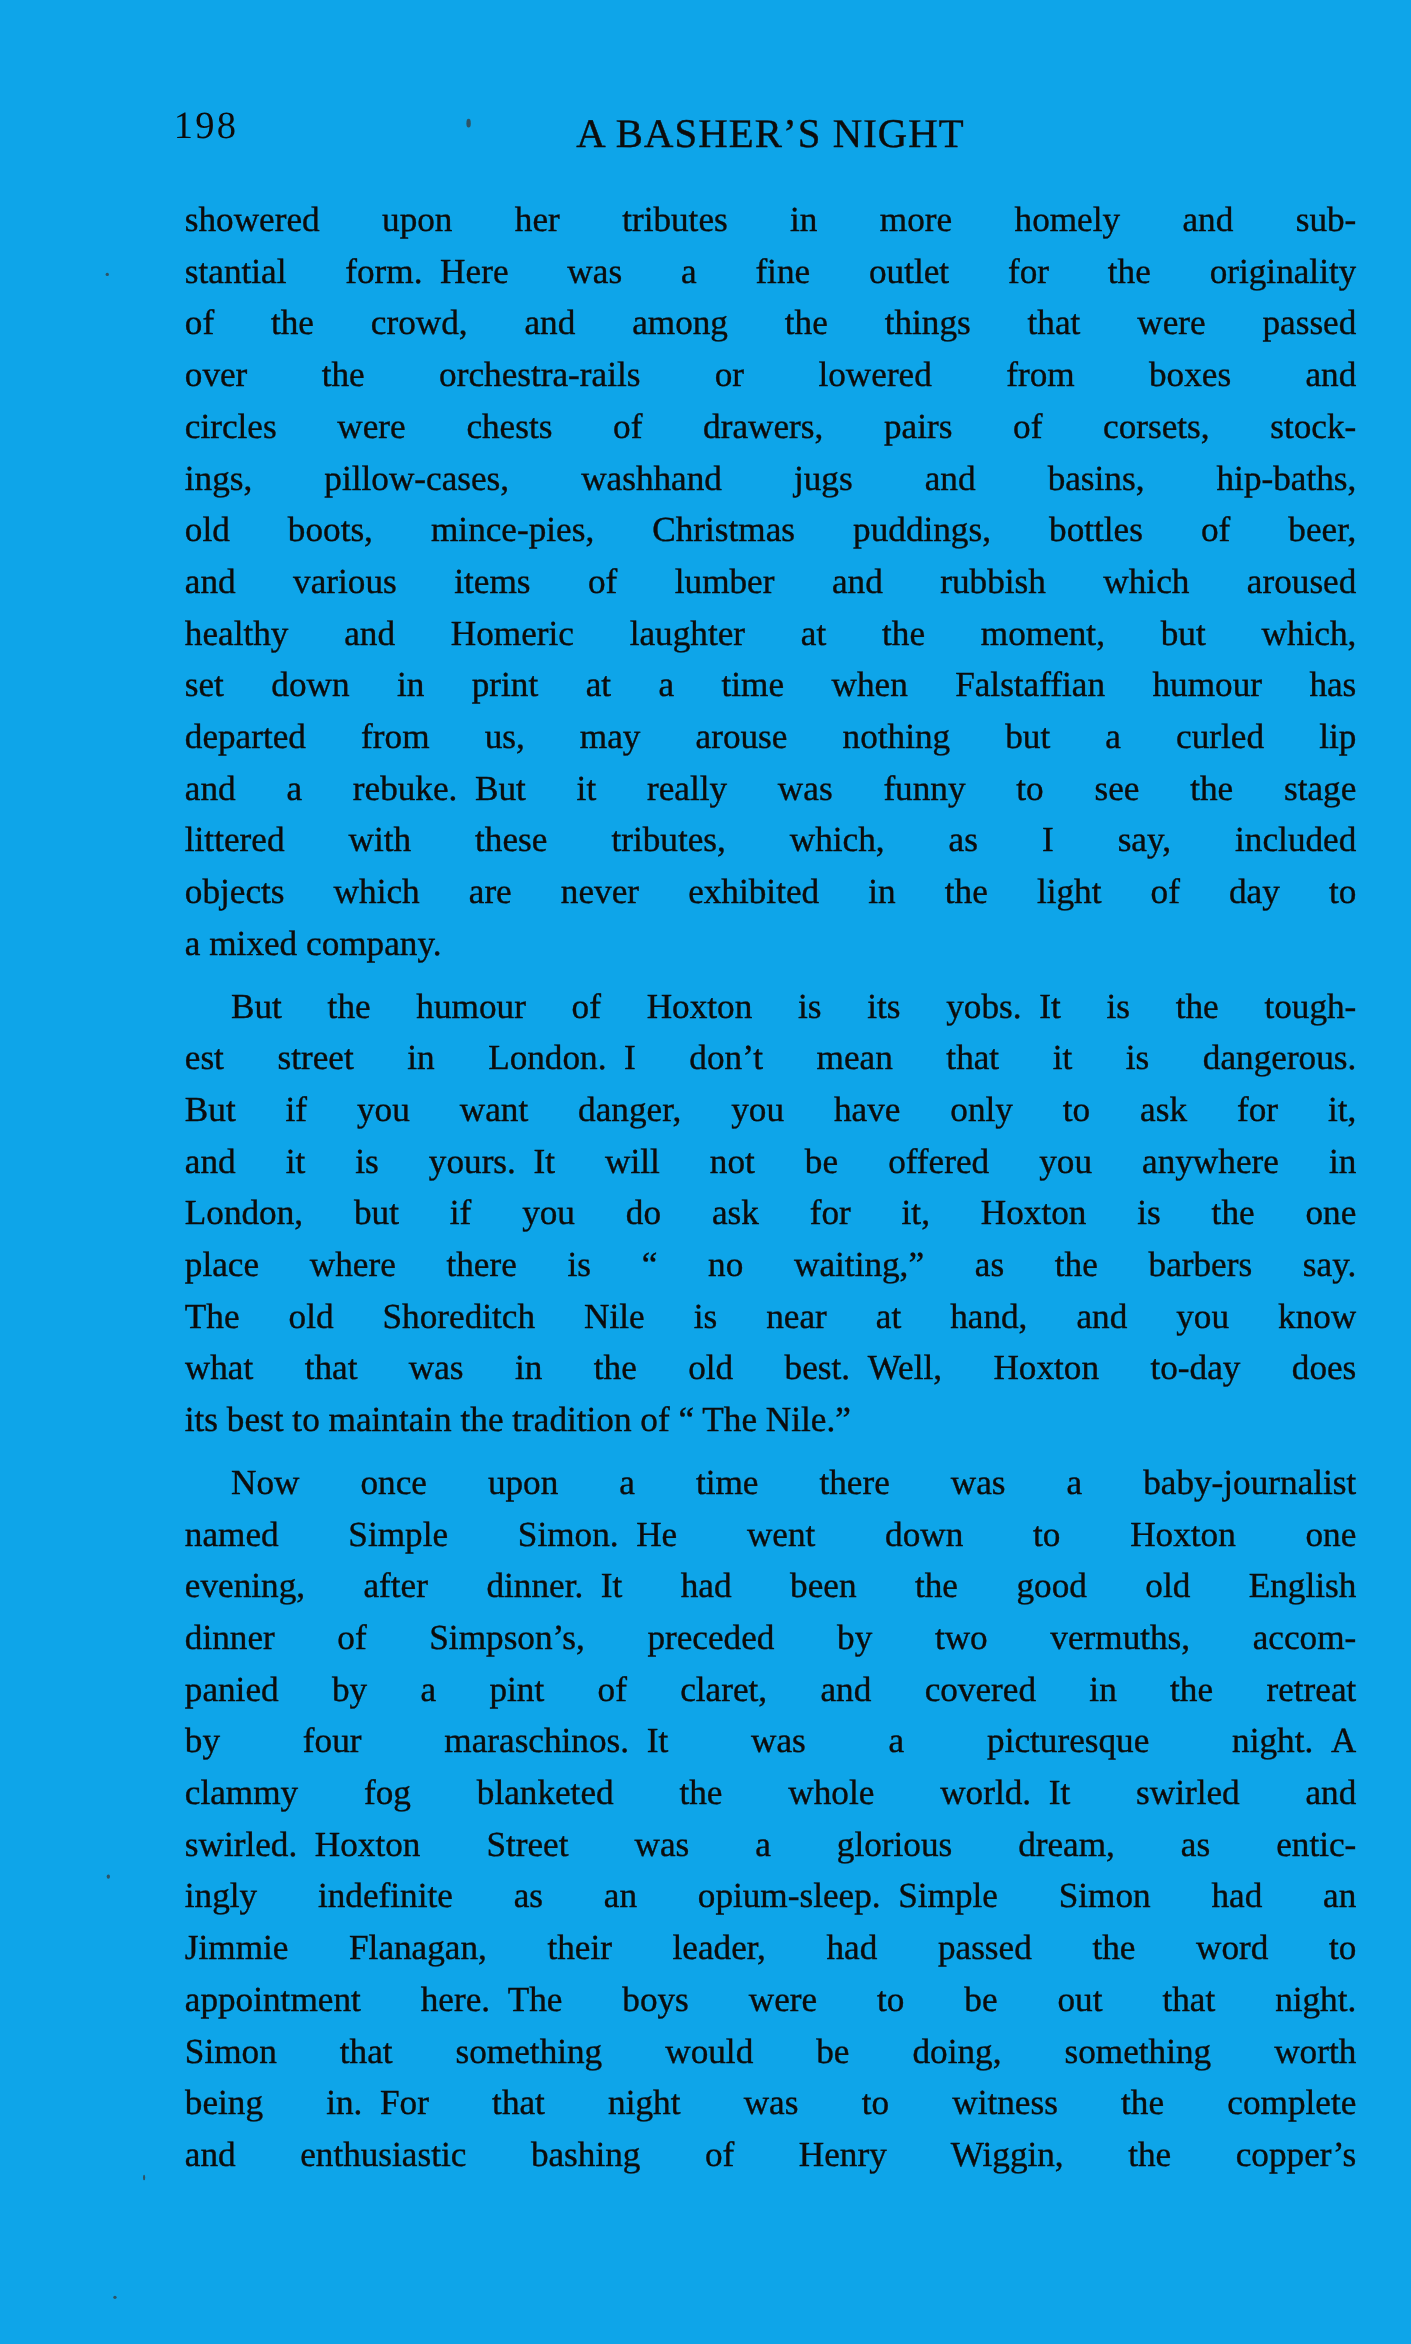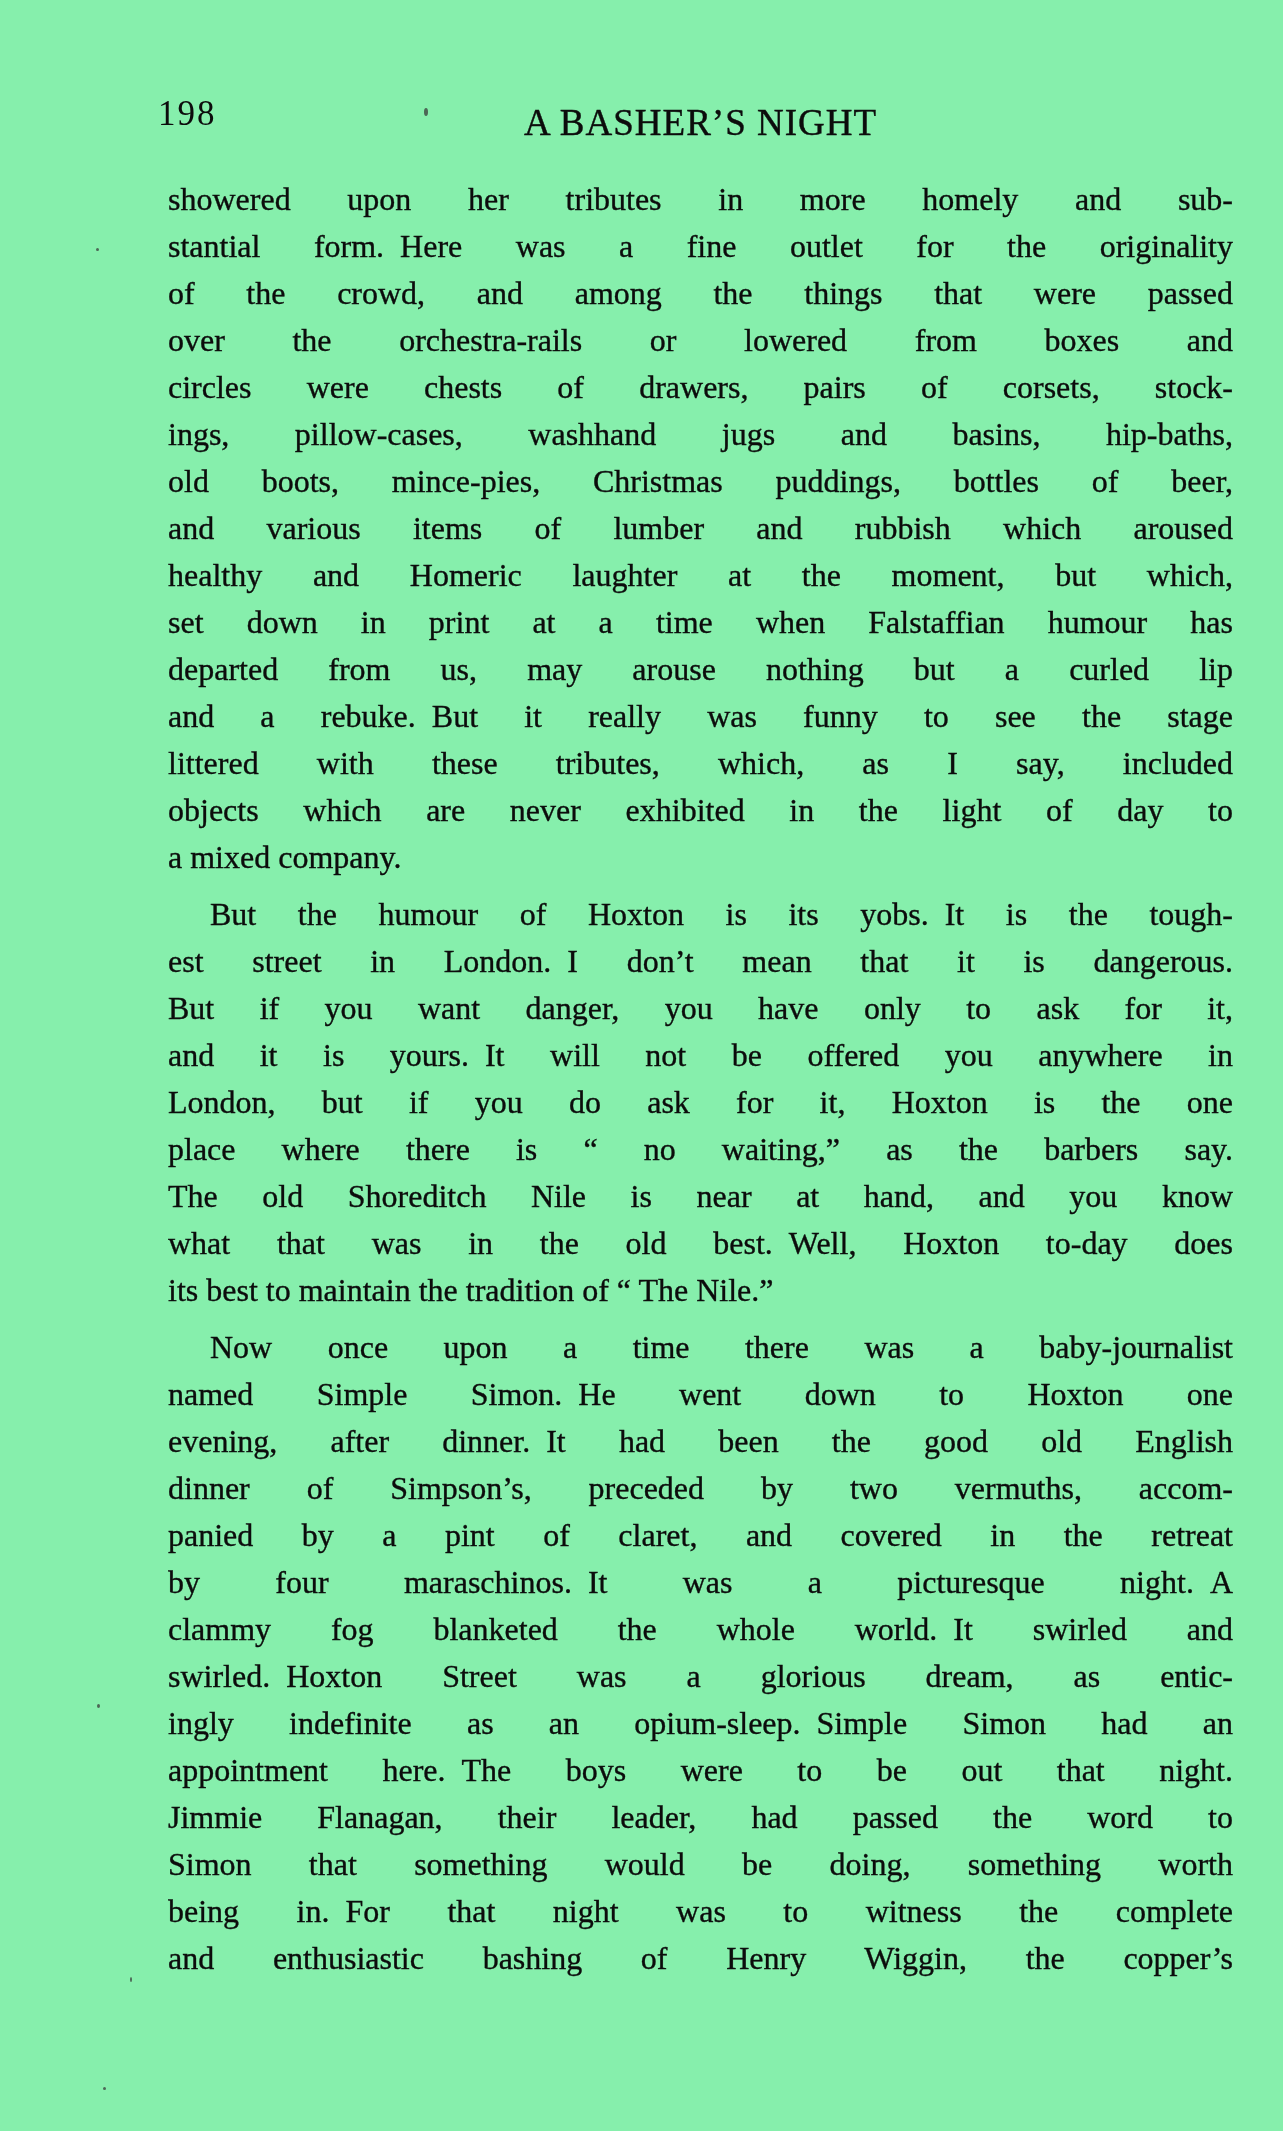--- a/index.html
+++ b/index.html
@@ -11,21 +11,21 @@
     width: 1283px;
     height: 2131px;
     position: relative;
     font-family: "Liberation Serif", "DejaVu Serif", serif;
     color: #0c0c0c;
     overflow: hidden;
   }
   .page {
     position: absolute;
     inset: 0;
-    background: #86efac;
+    background: #0ea5e9;
     text-decoration: underline;
   }
   .running-head {
     position: absolute;
     top: 88px;
     left: 158px;
     width: 1085px;
     height: 50px;
   }
   .pagenum {
@@ -121,22 +121,22 @@
       <div class="para">
         <div class="line indent">Now once upon a time there was a baby-journalist</div>
         <div class="line">named Simple Simon. He went down to Hoxton one</div>
         <div class="line">evening, after dinner. It had been the good old English</div>
         <div class="line">dinner of Simpson’s, preceded by two vermuths, accom-</div>
         <div class="line">panied by a pint of claret, and covered in the retreat</div>
         <div class="line">by four maraschinos. It was a picturesque night. A</div>
         <div class="line">clammy fog blanketed the whole world. It swirled and</div>
         <div class="line">swirled. Hoxton Street was a glorious dream, as entic-</div>
         <div class="line">ingly indefinite as an opium-sleep. Simple Simon had an</div>
+        <div class="line">Jimmie Flanagan, their leader, had passed the word to</div>
         <div class="line">appointment here. The boys were to be out that night.</div>
-        <div class="line">Jimmie Flanagan, their leader, had passed the word to</div>
         <div class="line">Simon that something would be doing, something worth</div>
         <div class="line">being in. For that night was to witness the complete</div>
         <div class="line">and enthusiastic bashing of Henry Wiggin, the copper’s</div>
       </div>
     </main>
 
   <span class="speck" style="left:424px; top:108px; width:4px; height:8px;"></span>
   <span class="speck" style="left:96px; top:248px; width:3px; height:3px;"></span>
   <span class="speck" style="left:97px; top:1704px; width:3px; height:4px;"></span>
   <span class="speck" style="left:130px; top:1977px; width:2px; height:5px;"></span>

